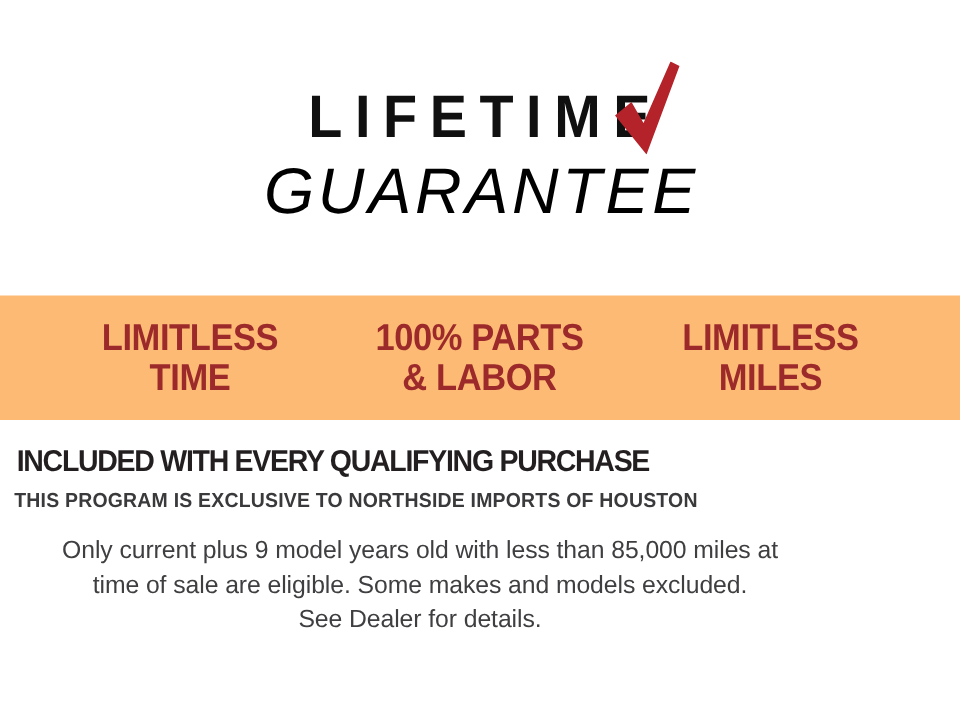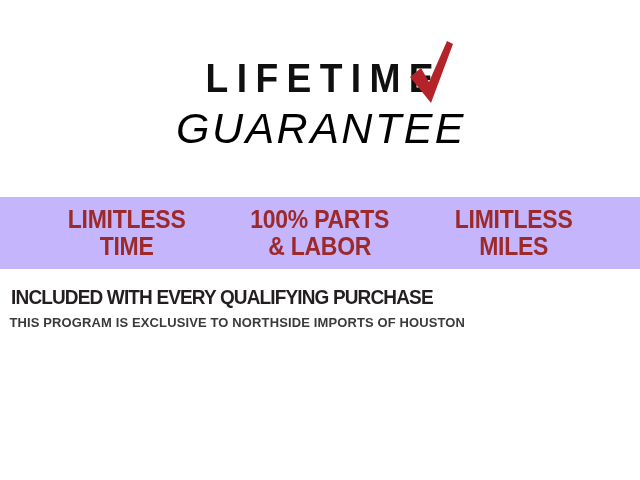--- a/index.html
+++ b/index.html
@@ -68,22 +68,22 @@
     letter-spacing: 2.5px;
     color: #000000;
     margin-top: 9px;
     text-indent: 2px;
     transform: scaleX(1.0);
     white-space: nowrap;
   }
 
   
   .features-band {
-    height: 72px;
-    background: #c4b5fd;
+    height: 83px;
+    background: #fdba74;
     display: flex;
     align-items: center;
     justify-content: space-between;
     padding: 0 30px;
     box-sizing: border-box;
   }
   .feature {
     flex: 1 1 0;
     text-align: center;
     color: #9c2a2b;
@@ -176,15 +176,20 @@
     <div class="feature">
       <span class="l1">LIMITLESS</span>
       <span class="l2">MILES</span>
     </div>
 
   </div>
 
   <div class="copy-block">
     <div class="headline">INCLUDED WITH EVERY QUALIFYING PURCHASE</div>
     <div class="subheadline">THIS PROGRAM IS EXCLUSIVE TO NORTHSIDE IMPORTS OF HOUSTON</div>
+    <div class="fineprint">
+      <span class="fp-line">Only current plus 9 model years old with less than 85,000 miles at</span>
+      <span class="fp-line">time of sale are eligible. Some makes and models excluded.</span>
+      <span class="fp-line">See Dealer for details.</span>
+    </div>
   </div>
 
 </div>
 
 </body></html>

